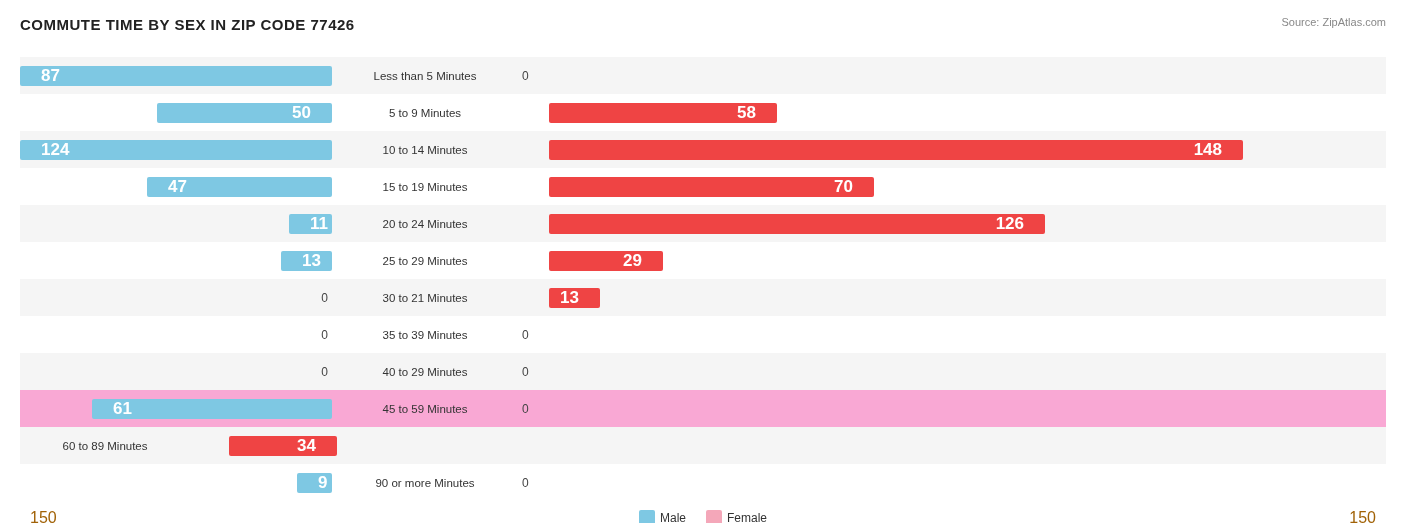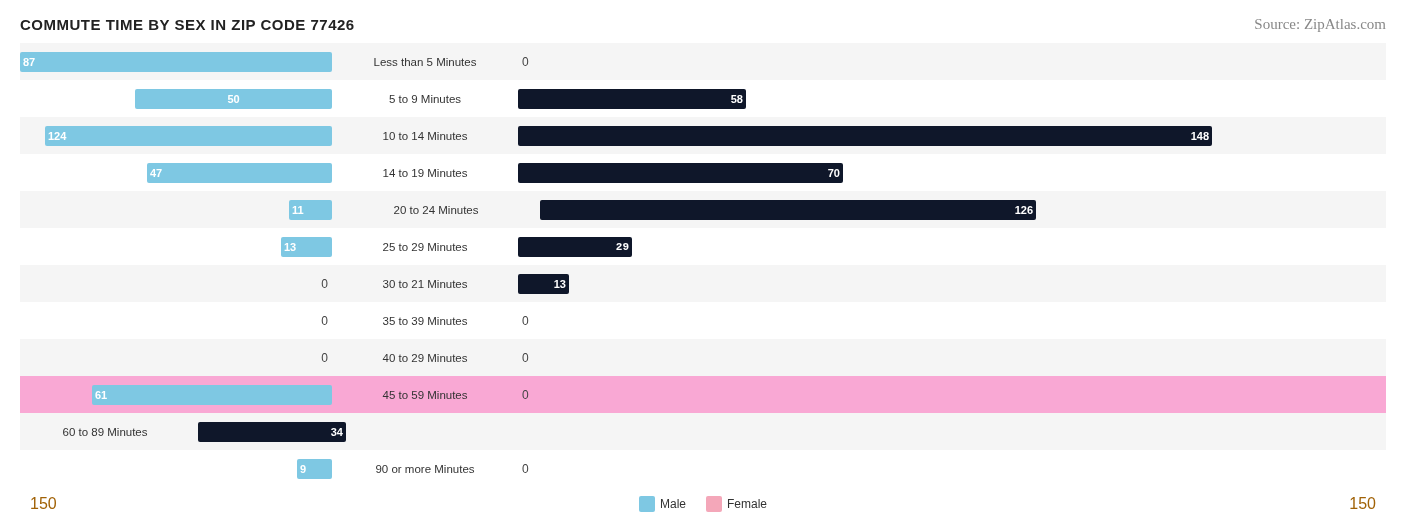--- a/index.html
+++ b/index.html
@@ -7,33 +7,32 @@
       font-family: Arial, sans-serif;
       background: #fff;
       width: 1406px;
       min-height: 523px;
       padding: 16px 20px 20px 20px;
     }
     .header-row {
       display: flex;
       justify-content: space-between;
       align-items: flex-start;
-      margin-bottom: 10px;
+      margin-bottom: 24px;
     }
     .chart-title {
       font-size: 15px;
       font-weight: bold;
       color: #222;
       text-transform: uppercase;
       letter-spacing: 0.5px;
     }
     .source-text {
-      font-size: 15px;
+      font-size: 11px;
       color: #888;
-      font-family: Liberation Serif, serif;
     }
     .chart-area {
       width: 100%;
     }
     .bar-row {
       display: flex;
       align-items: center;
       height: 37px;
       margin-bottom: 0;
     }
@@ -67,30 +66,31 @@
     }
     .blue-bar {
       height: 20px;
       background: #7ec8e3;
       border-radius: 2px;
       display: flex;
       align-items: center;
     }
     .pink-bar {
       height: 20px;
-      background: #0f172a;
+      background: #ef4444;
       border-radius: 2px;
       display: flex;
       align-items: center;
+      margin-left: 31px;
     }
     .bar-inner-label {
-      font-size: 11px;
+      font-size: 17px;
       font-weight: bold;
       color: #fff;
-      padding: 0 3px;
+      padding: 0 21px;
       white-space: nowrap;
     }
     
     .outer-val {
       font-size: 12px;
       color: #444;
       padding: 0 4px;
       white-space: nowrap;
     }
     .left-bars {
@@ -157,38 +157,38 @@
         <div class="label-center">Less than 5 Minutes</div>
         <div class="right-section">
           <div class="right-bars">
             <span class="outer-val">0</span>
           </div>
         </div>
       </div>
       <div class="bar-row" style="background: rgb(255, 255, 255);">
         <div class="left-section">
           <div class="left-bars">
-            <div class="blue-bar" style="width: 197px; justify-content: center;">
+            <div class="blue-bar" style="width: 175px; justify-content: flex-end;">
               <span class="bar-inner-label">50</span>
             </div>
           </div>
         </div>
         <div class="label-center">5 to 9 Minutes</div>
         <div class="right-section">
           <div class="right-bars">
             <div class="pink-bar" style="width: 228px; justify-content: flex-end;">
               <span class="bar-inner-label">58</span>
             </div>
           </div>
         </div>
       </div>
       <div class="bar-row" style="background: rgb(245, 245, 245);">
         <div class="left-section">
           <div class="left-bars">
-            <div class="blue-bar" style="width: 488px; justify-content: flex-start; margin-left: 25px;">
+            <div class="blue-bar" style="width: 488px; justify-content: flex-start;">
               <span class="bar-inner-label">124</span>
             </div>
           </div>
         </div>
         <div class="label-center">10 to 14 Minutes</div>
         <div class="right-section">
           <div class="right-bars">
             <div class="pink-bar" style="width: 694px; justify-content: flex-end;">
               <span class="bar-inner-label">148</span>
             </div>
@@ -196,30 +196,30 @@
         </div>
       </div>
       <div class="bar-row" style="background: rgb(255, 255, 255);">
         <div class="left-section">
           <div class="left-bars">
             <div class="blue-bar" style="width: 185px; justify-content: flex-start;">
               <span class="bar-inner-label">47</span>
             </div>
           </div>
         </div>
-        <div class="label-center">14 to 19 Minutes</div>
+        <div class="label-center">15 to 19 Minutes</div>
         <div class="right-section">
           <div class="right-bars">
             <div class="pink-bar" style="width: 325px; justify-content: flex-end;">
               <span class="bar-inner-label">70</span>
             </div>
           </div>
         </div>
       </div>
-      <div class="bar-row" style="background: rgb(245, 245, 245); gap: 11px;">
+      <div class="bar-row" style="background: rgb(245, 245, 245);">
         <div class="left-section">
           <div class="left-bars">
             <div class="blue-bar" style="width: 43px; justify-content: flex-start;">
               <span class="bar-inner-label">11</span>
             </div>
           </div>
         </div>
         <div class="label-center">20 to 24 Minutes</div>
         <div class="right-section">
           <div class="right-bars">
@@ -233,21 +233,21 @@
         <div class="left-section">
           <div class="left-bars">
             <div class="blue-bar" style="width: 51px; justify-content: flex-start;">
               <span class="bar-inner-label">13</span>
             </div>
           </div>
         </div>
         <div class="label-center">25 to 29 Minutes</div>
         <div class="right-section">
           <div class="right-bars">
-            <div class="pink-bar" style="width: 114px; justify-content: flex-end; font-family: Liberation Mono, monospace;">
+            <div class="pink-bar" style="width: 114px; justify-content: flex-end;">
               <span class="bar-inner-label">29</span>
             </div>
           </div>
         </div>
       </div>
       <div class="bar-row" style="background: rgb(245, 245, 245);">
         <div class="left-section">
           <div class="left-bars">
             <span class="outer-val">0</span>
           </div>
@@ -299,21 +299,21 @@
         <div class="right-section">
           <div class="right-bars">
             <span class="outer-val">0</span>
           </div>
         </div>
       </div>
       <div class="bar-row" style="background: rgb(245, 245, 245);">
         <div class="label-center">60 to 89 Minutes</div>
         <div class="right-section">
           <div class="right-bars">
-            <div class="pink-bar" style="width: 148px; justify-content: flex-end;">
+            <div class="pink-bar" style="width: 108px; justify-content: flex-end;">
               <span class="bar-inner-label">34</span>
             </div>
           </div>
         </div>
       </div>
       <div class="bar-row" style="background: rgb(255, 255, 255);">
         <div class="left-section">
           <div class="left-bars">
             <div class="blue-bar" style="width: 35px; justify-content: flex-start;">
               <span class="bar-inner-label">9</span>

